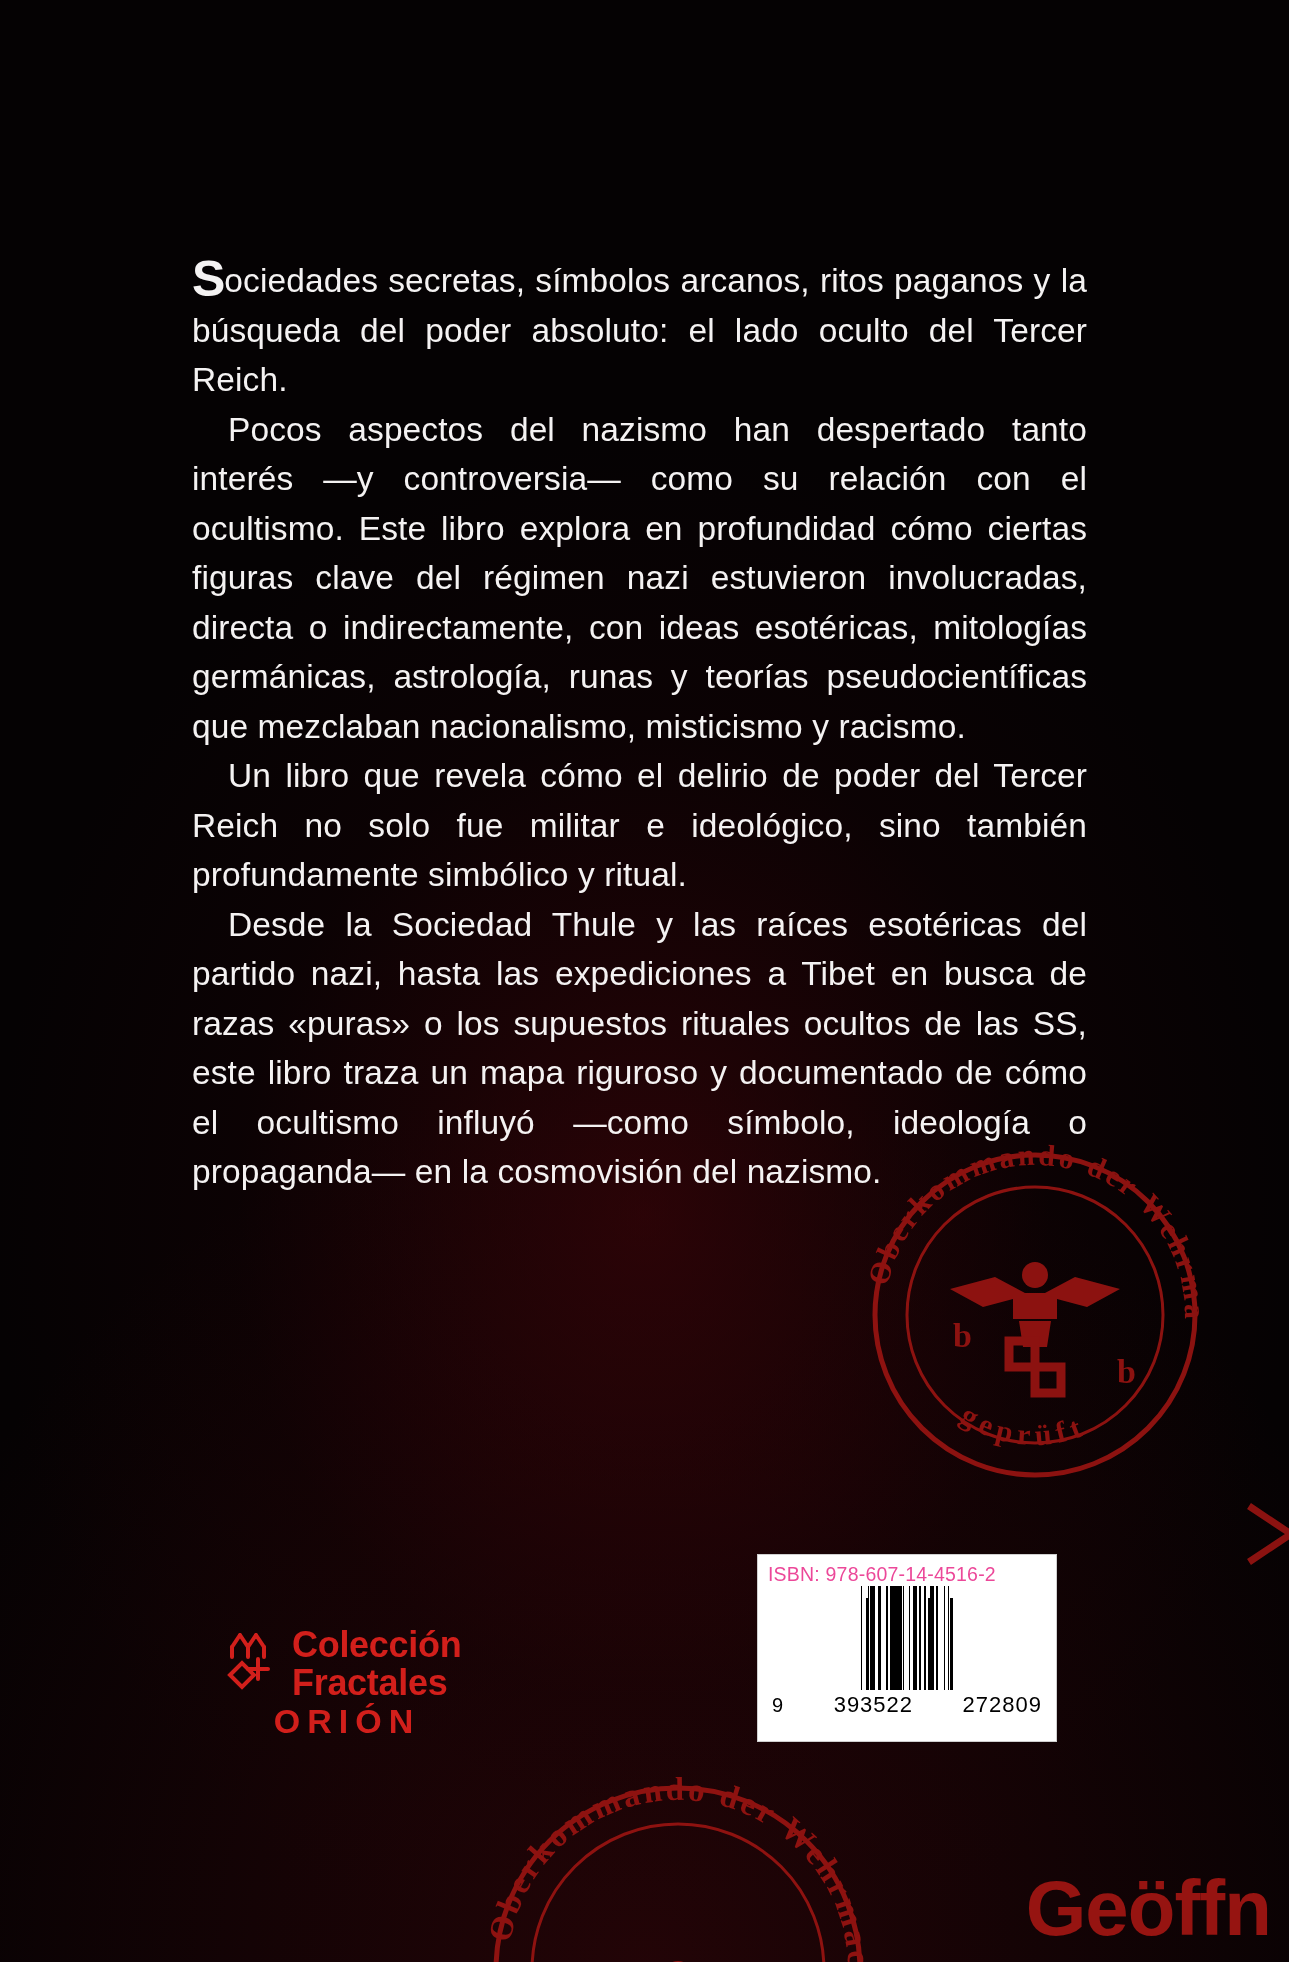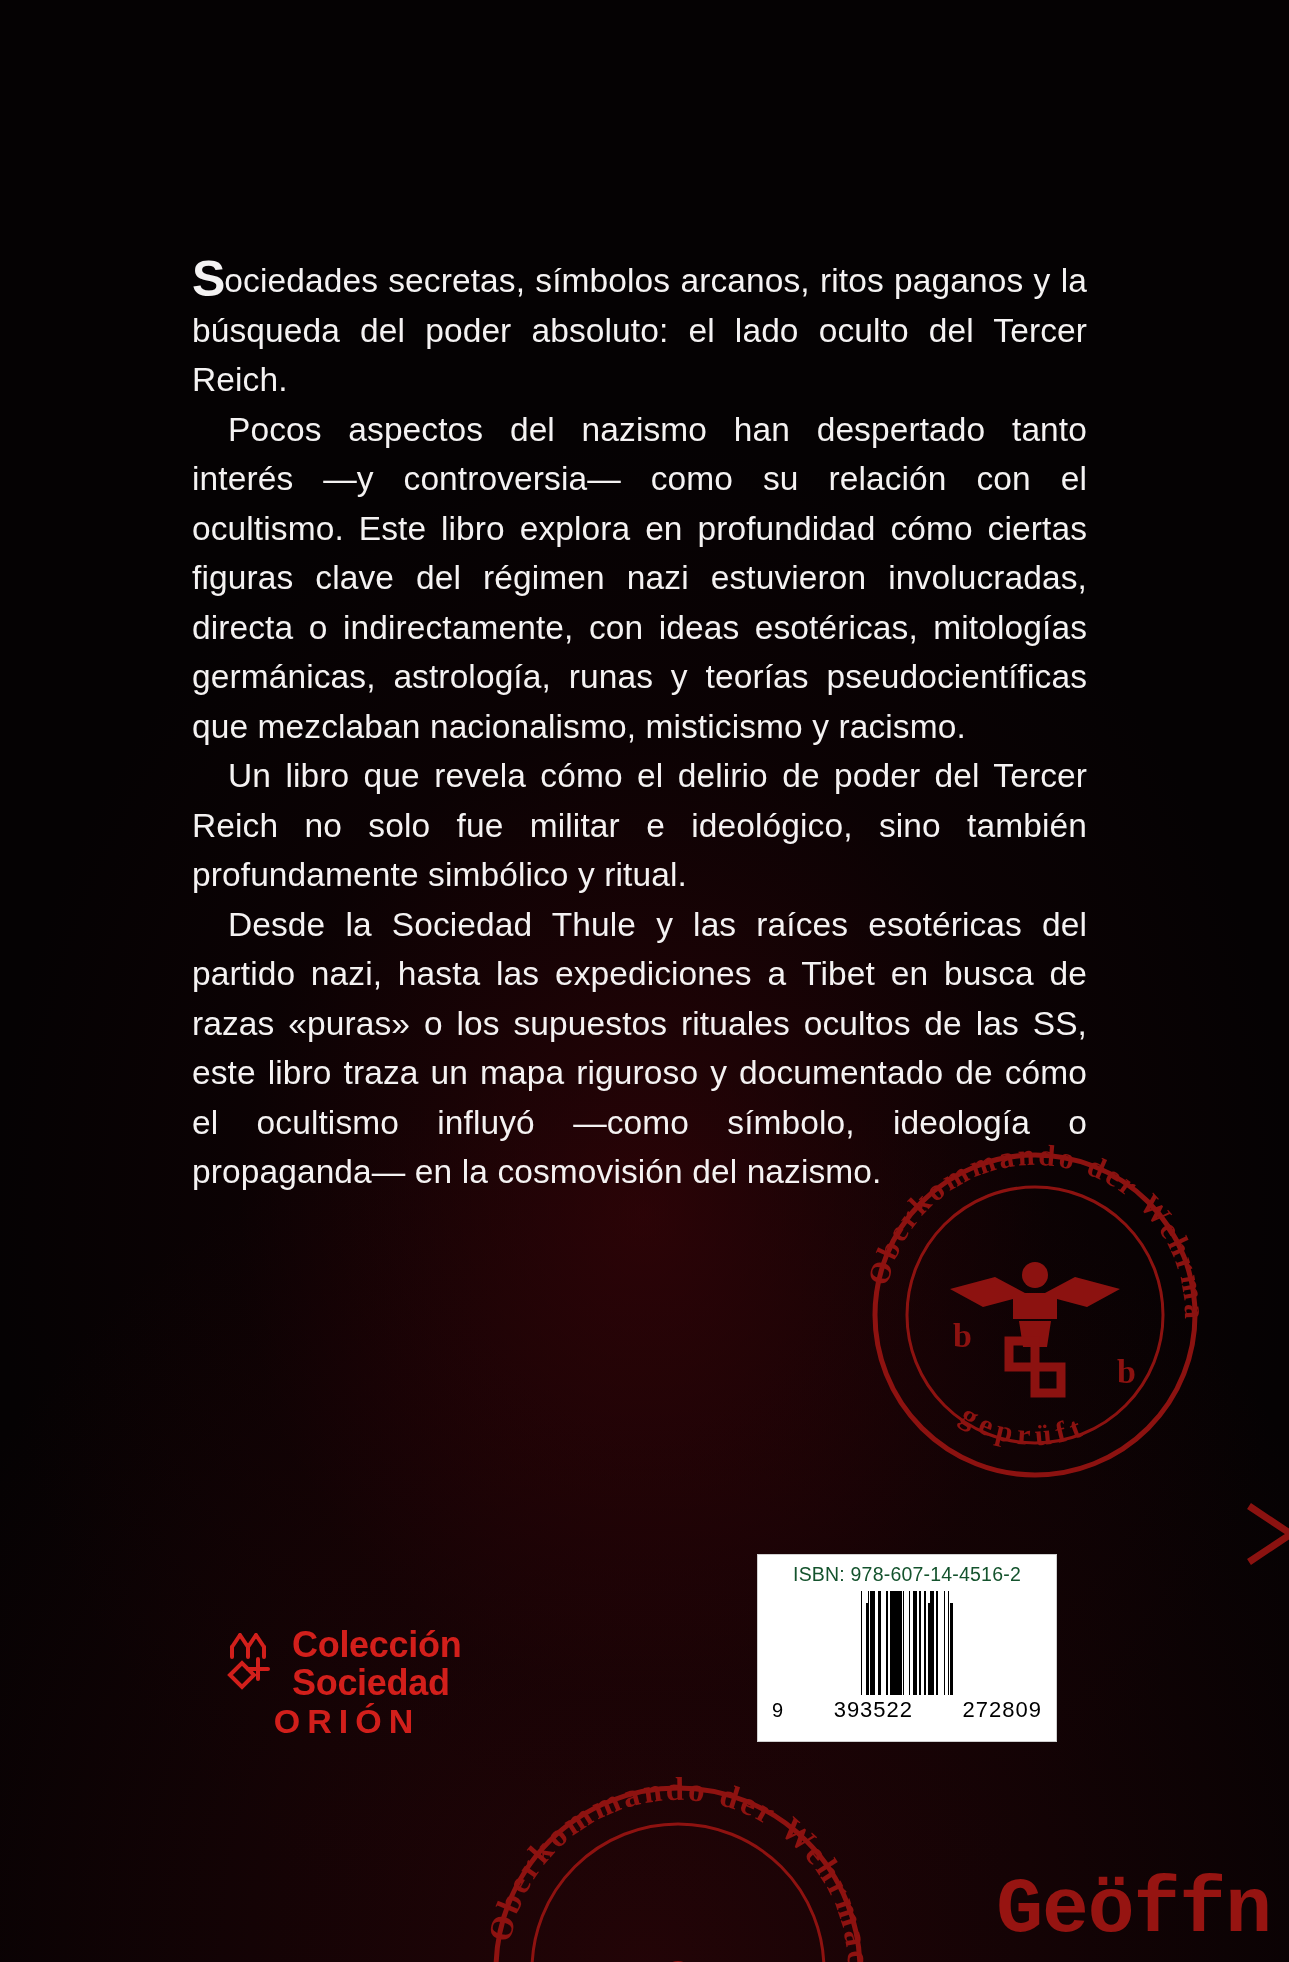--- a/index.html
+++ b/index.html
@@ -92,25 +92,23 @@
     left: 757px;
     top: 1554px;
     width: 300px;
     height: 188px;
     background: #ffffff;
     border: 1px solid #cfcfcf;
     box-sizing: border-box;
     padding: 8px 10px 6px 10px;
   }
   .isbn-text {
-    color: #14532d;
+    color: #ec4899;
     font-size: 19.5px;
-    text-align: center;
     letter-spacing: 0.2px;
-    margin-bottom: 5px;
     white-space: nowrap;
   }
   .barcode {
     height: 104px;
     display: flex;
     align-items: flex-end;
     justify-content: center;
     gap: 0;
     padding: 0 6px;
   }
@@ -132,21 +130,21 @@
   }
   .ean-row .lead { font-size: 20px; }
 
   .bottom-word {
     position: absolute;
     right: 18px;
     bottom: 8px;
     color: #9e1512;
     font-size: 78px;
     font-weight: 700;
-    font-family: Liberation Mono, monospace;
+    font-family: Liberation Sans, sans-serif;
     opacity: 0.95;
     letter-spacing: -1px;
   }
 </style>
 </head>
 <body>
 
 <div class="page">
 
   <div class="stamp" style="left:835px; top:1115px; width:380px; height:380px;">
@@ -213,21 +211,21 @@
           <g stroke="#d21f1b" stroke-width="4" fill="none" stroke-linecap="round">
             <path d="M10 20 L18 8 M18 8 L26 20 M26 20 L34 8 M34 8 L42 20"></path>
             <path d="M10 20 L10 30 M42 20 L42 30 M26 20 L26 30"></path>
             <path d="M8 48 L20 36 L32 48 L20 60 Z"></path>
             <path d="M26 42 L46 42 M36 32 L36 52"></path>
           </g>
         </svg>
       </div>
       <div class="colo-names">
         <div>Colección</div>
-        <div>Sociedad</div>
+        <div>Fractales</div>
       </div>
     </div>
     <div class="colo-imprint">ORIÓN</div>
   </div>
 
   <div class="isbn-box">
     <div class="isbn-text">ISBN: 978-607-14-4516-2</div>
     <div class="barcode" id="barcode">
         <span style="width: 1px; background: rgb(0, 0, 0);"></span>
         <span style="width: 1px; background: rgb(255, 255, 255);"></span>

